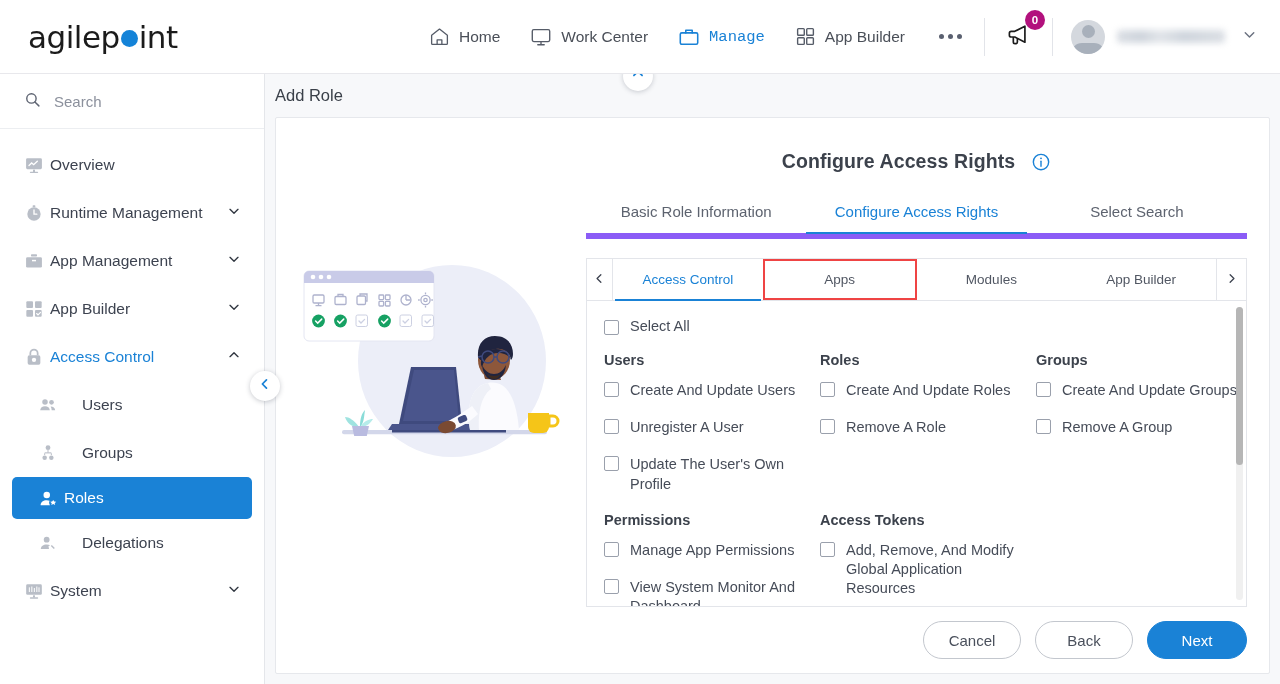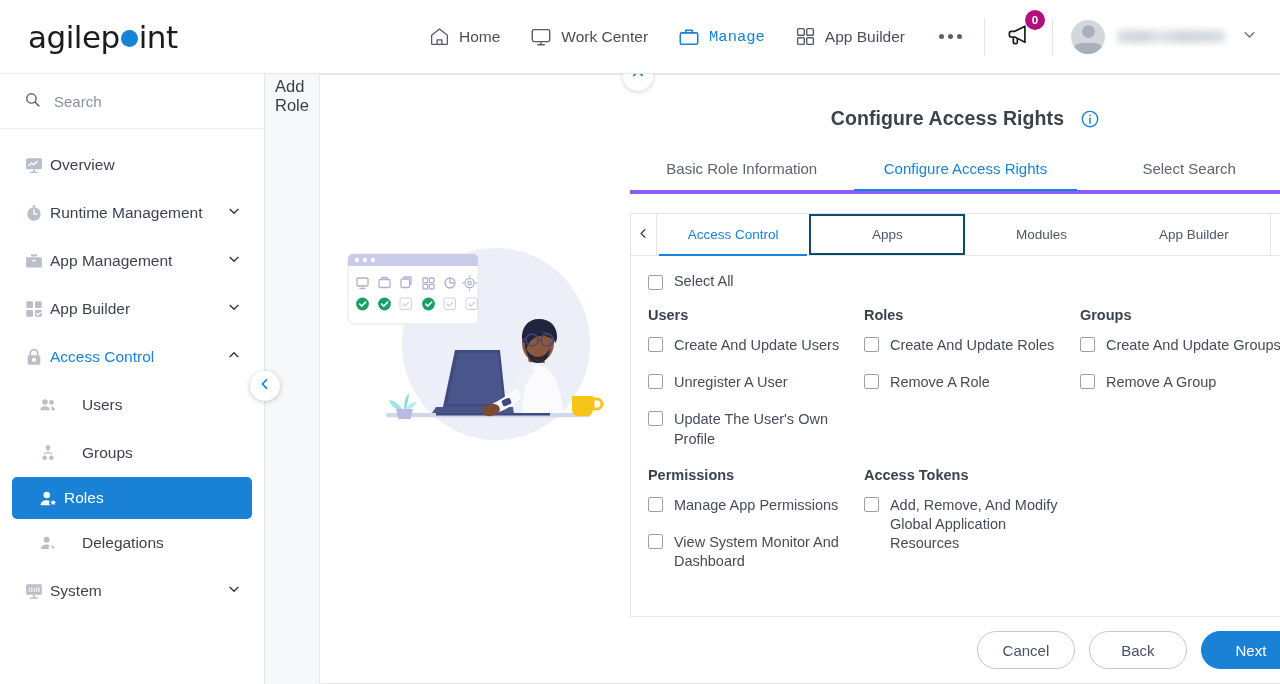--- a/index.html
+++ b/index.html
@@ -96,21 +96,21 @@
   }
 
   .collapse-toggle {
     position: absolute; left: 250px; top: 297px;
     width: 30px; height: 30px; border-radius: 50%; background: #fff;
     box-shadow: 0 1px 5px rgba(30,40,60,.25);
     display: flex; align-items: center; justify-content: center; cursor: pointer; z-index: 15;
   }
 
   
-  .main { flex: 1; display: flex; flex-direction: row; background: #f7f8fa; min-width: 0; position: relative; }
+  .main { flex: 1; display: flex; flex-direction: column; background: #f7f8fa; min-width: 0; position: relative; }
   .page-title-bar {
     height: 43px; min-height: 43px; display: flex; align-items: center;
     padding-left: 10px; background: #f7f8fa;
   }
   .page-title { font-size: 16.5px; color: #3a4049; font-weight: 400; }
   .panel-collapse {
     position: absolute; left: 358px; top: -13px;
     width: 30px; height: 30px; border-radius: 50%; background: #fff;
     box-shadow: 0 1px 5px rgba(30,40,60,.22);
     display: flex; align-items: center; justify-content: center; cursor: pointer; z-index: 16;
@@ -122,21 +122,21 @@
   }
   .card-body { flex: 1; display: flex; min-height: 0; }
 
   .illus-col { width: 310px; min-width: 310px; display: flex; align-items: center; justify-content: center; }
   .form-col { flex: 1; display: flex; flex-direction: column; min-width: 0; padding-right: 22px; }
 
   .form-head { text-align: center; padding-top: 32px; display: flex; align-items: center; justify-content: center; gap: 16px; }
   .form-head h2 { font-size: 19.5px; color: #3c424c; font-weight: 700; letter-spacing: .1px; }
   .info-icon { cursor: pointer; display: flex; }
 
-  .main-tabs { display: flex; margin-top: 22px; border-bottom: 4px solid #8b5cf6; }
+  .main-tabs { display: flex; margin-top: 22px; border-bottom: 6px solid #8b5cf6; }
   .main-tab {
     flex: 1; text-align: center; padding: 8px 0 13px; font-size: 15px;
     color: #5d636f; cursor: pointer; position: relative;
   }
   .main-tab.active { color: #1a82d6; }
   .main-tab.active:after {
     content: ""; position: absolute; left: 0; right: 0; bottom: -1px; height: 2.5px; background: #1a82d6;
   }
 
   .subtab-row { display: flex; align-items: stretch; margin-top: 19px; border: 1px solid #e3e5ea; background: #fff; height: 43px; }
@@ -148,21 +148,21 @@
   .subtab-arrow.left { border-right: 1px solid #e3e5ea; }
   .subtabs { flex: 1; display: flex; }
   .subtab {
     flex: 1; display: flex; align-items: center; justify-content: center;
     font-size: 13.5px; color: #515763; cursor: pointer; position: relative;
   }
   .subtab.active { color: #1a82d6; }
   .subtab.active:after {
     content: ""; position: absolute; left: 2px; right: 2px; bottom: -1px; height: 2.5px; background: #1a82d6;
   }
-  .subtab.highlighted { border: 2px solid #0c4a6e; }
+  .subtab.highlighted { border: 2px solid #ef4444; }
 
   .perm-panel {
     flex: 1; border: 1px solid #e3e5ea; border-top: none; position: relative;
     overflow: hidden; min-height: 0; display: flex;
   }
   .perm-scroll { flex: 1; padding: 16px 0 0 17px; overflow: hidden; }
   .sel-all { display: flex; align-items: center; gap: 11px; margin-bottom: 16px; }
   .cb {
     width: 15px; height: 15px; min-width: 15px; border: 1.5px solid #9aa0ac;
     border-radius: 2px; background: #fff; display: block; cursor: pointer; margin-top: 1px;

